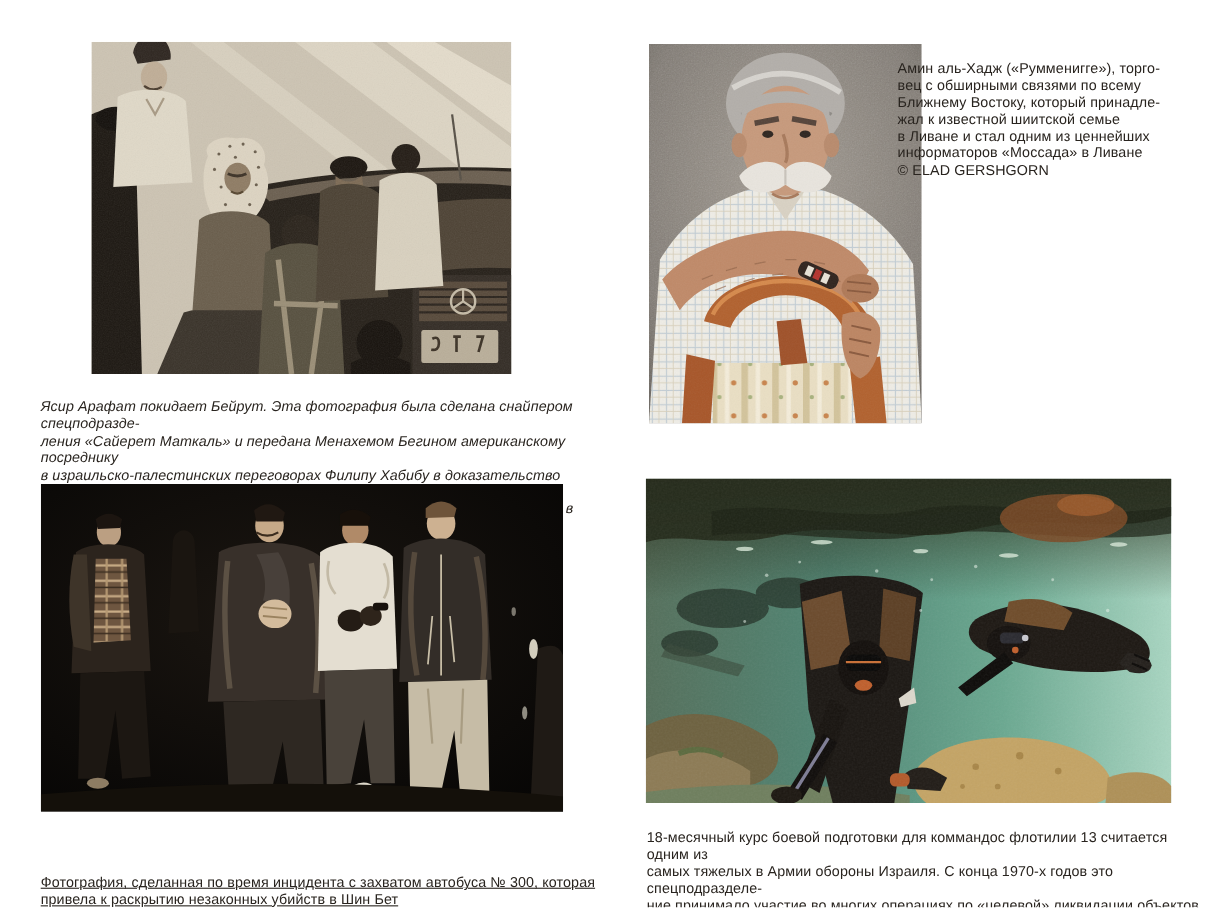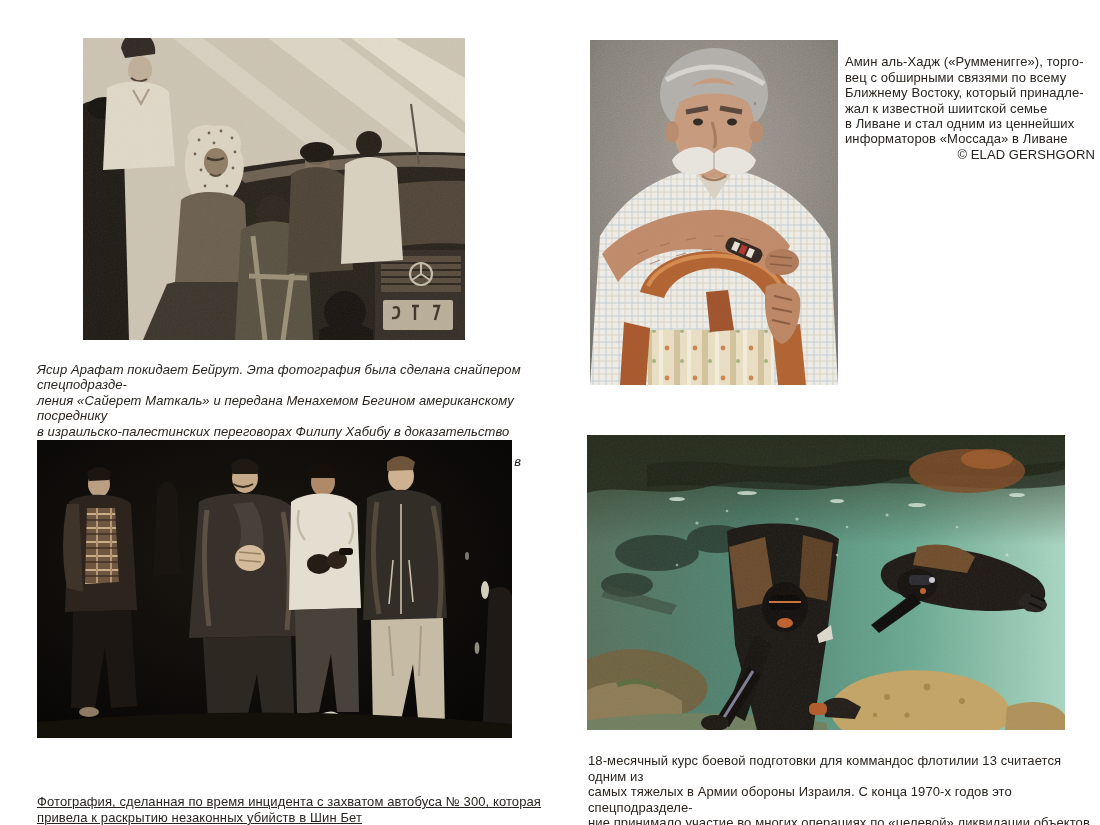--- a/index.html
+++ b/index.html
@@ -2,25 +2,25 @@
 <html><head>
 <meta charset="utf-8">
 <style>
   html,body{margin:0;padding:0;background:#ffffff;}
   .page{position:relative;width:1100px;height:825px;background:#ffffff;overflow:hidden;
         font-family:"Liberation Sans","DejaVu Sans",sans-serif;color:#29241f;}
   .photo{position:absolute;margin:0;padding:0;overflow:hidden;}
   .photo svg{display:block;width:100%;height:100%;}
   .caption{position:absolute;font-size:13px;line-height:15.4px;white-space:pre-line;
            letter-spacing:0.1px;color:#29241f;}
-  .credit{display:block;white-space:nowrap;text-align:right;}
+  .credit{display:block;white-space:nowrap;}
   #photo-arafat{left:83px;top:38px;width:382px;height:302px;}
   #cap-arafat{left:37px;top:349px;width:510px;font-style:italic;}
   #photo-portrait{left:590px;top:40px;width:248px;height:345px;}
-  #cap-portrait{left:845px;top:39px;width:250px;}
+  #cap-portrait{left:816px;top:39px;width:250px;}
   #photo-bus300{left:37px;top:440px;width:475px;height:298px;}
   #cap-bus300{left:37px;top:779px;width:510px;text-decoration:underline;}
   #photo-underwater{left:587px;top:435px;width:478px;height:295px;}
   #cap-underwater{left:588px;top:738px;width:508px;}
 </style>
 </head>
 <body>
 
 <div class="page">
 

